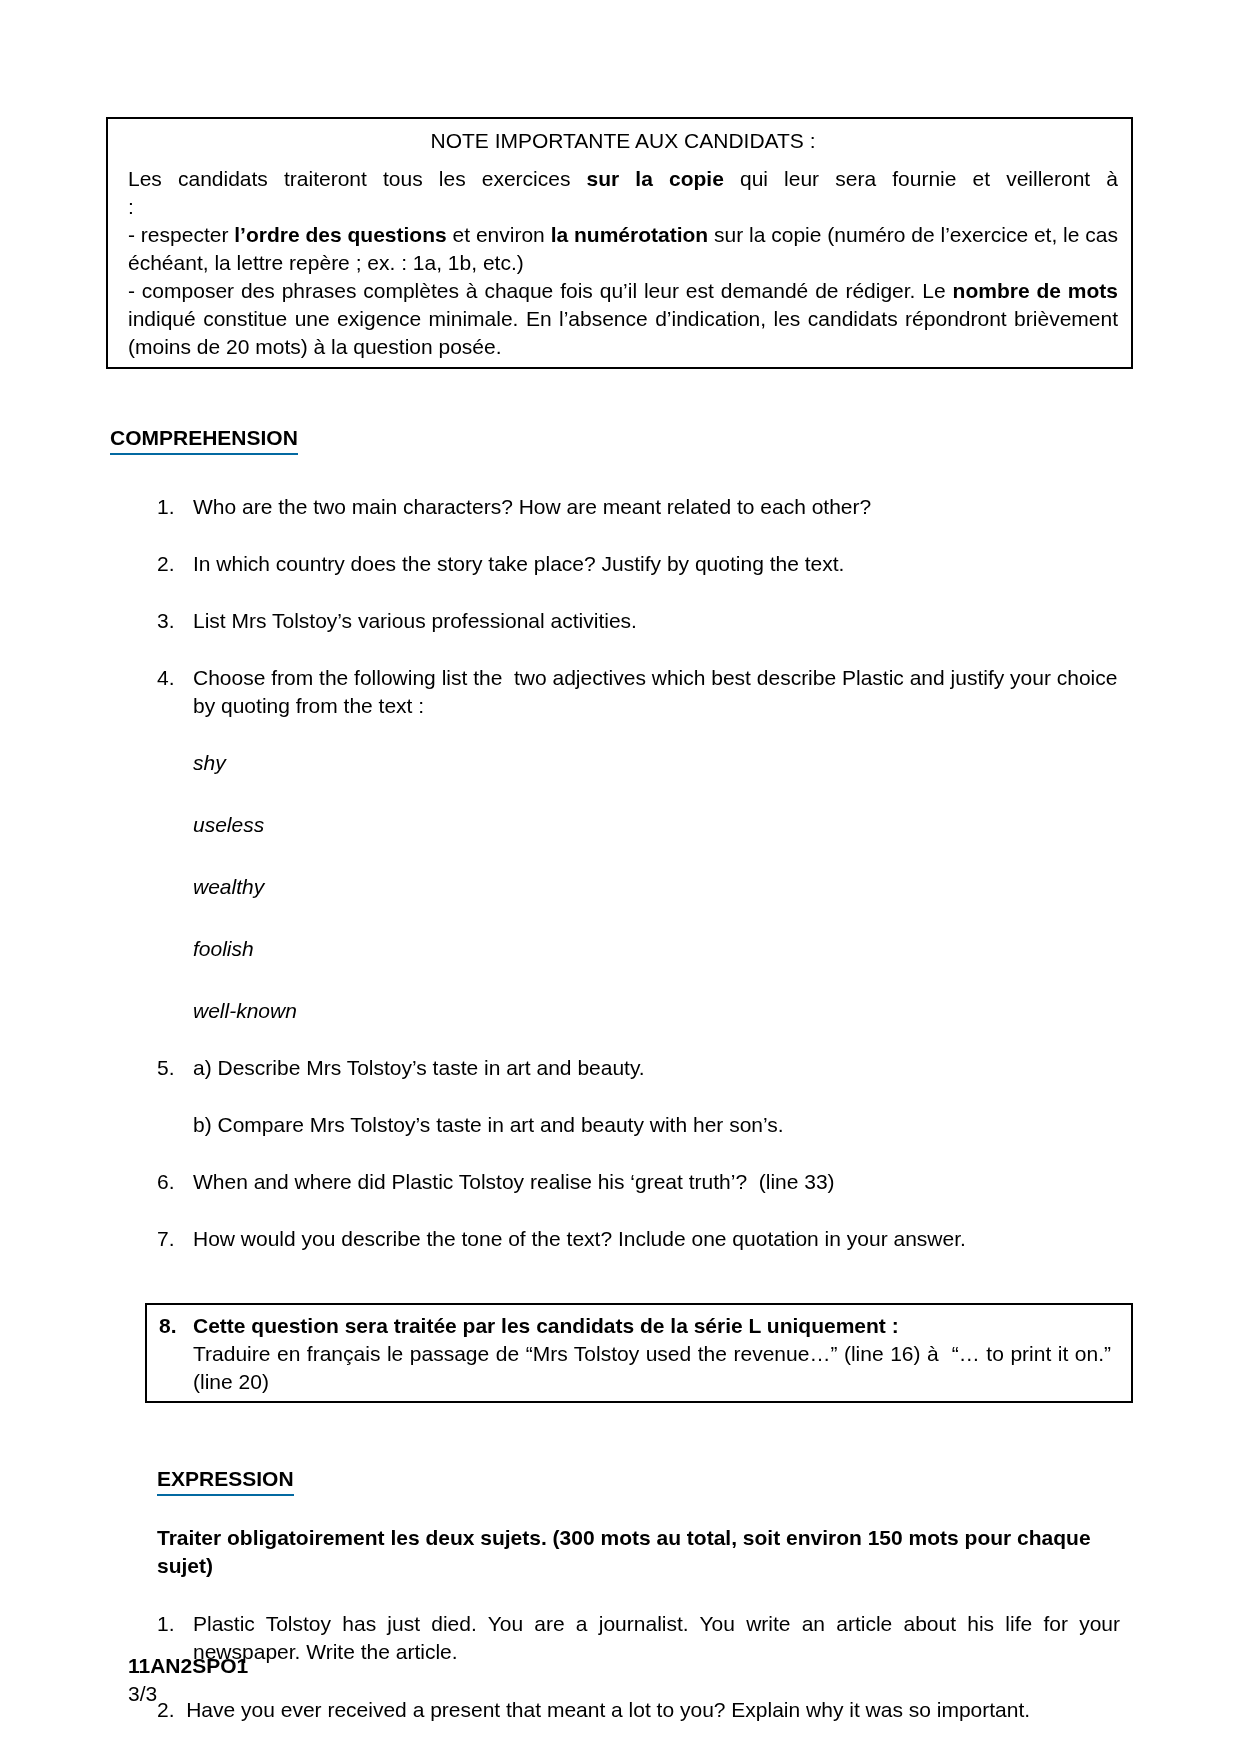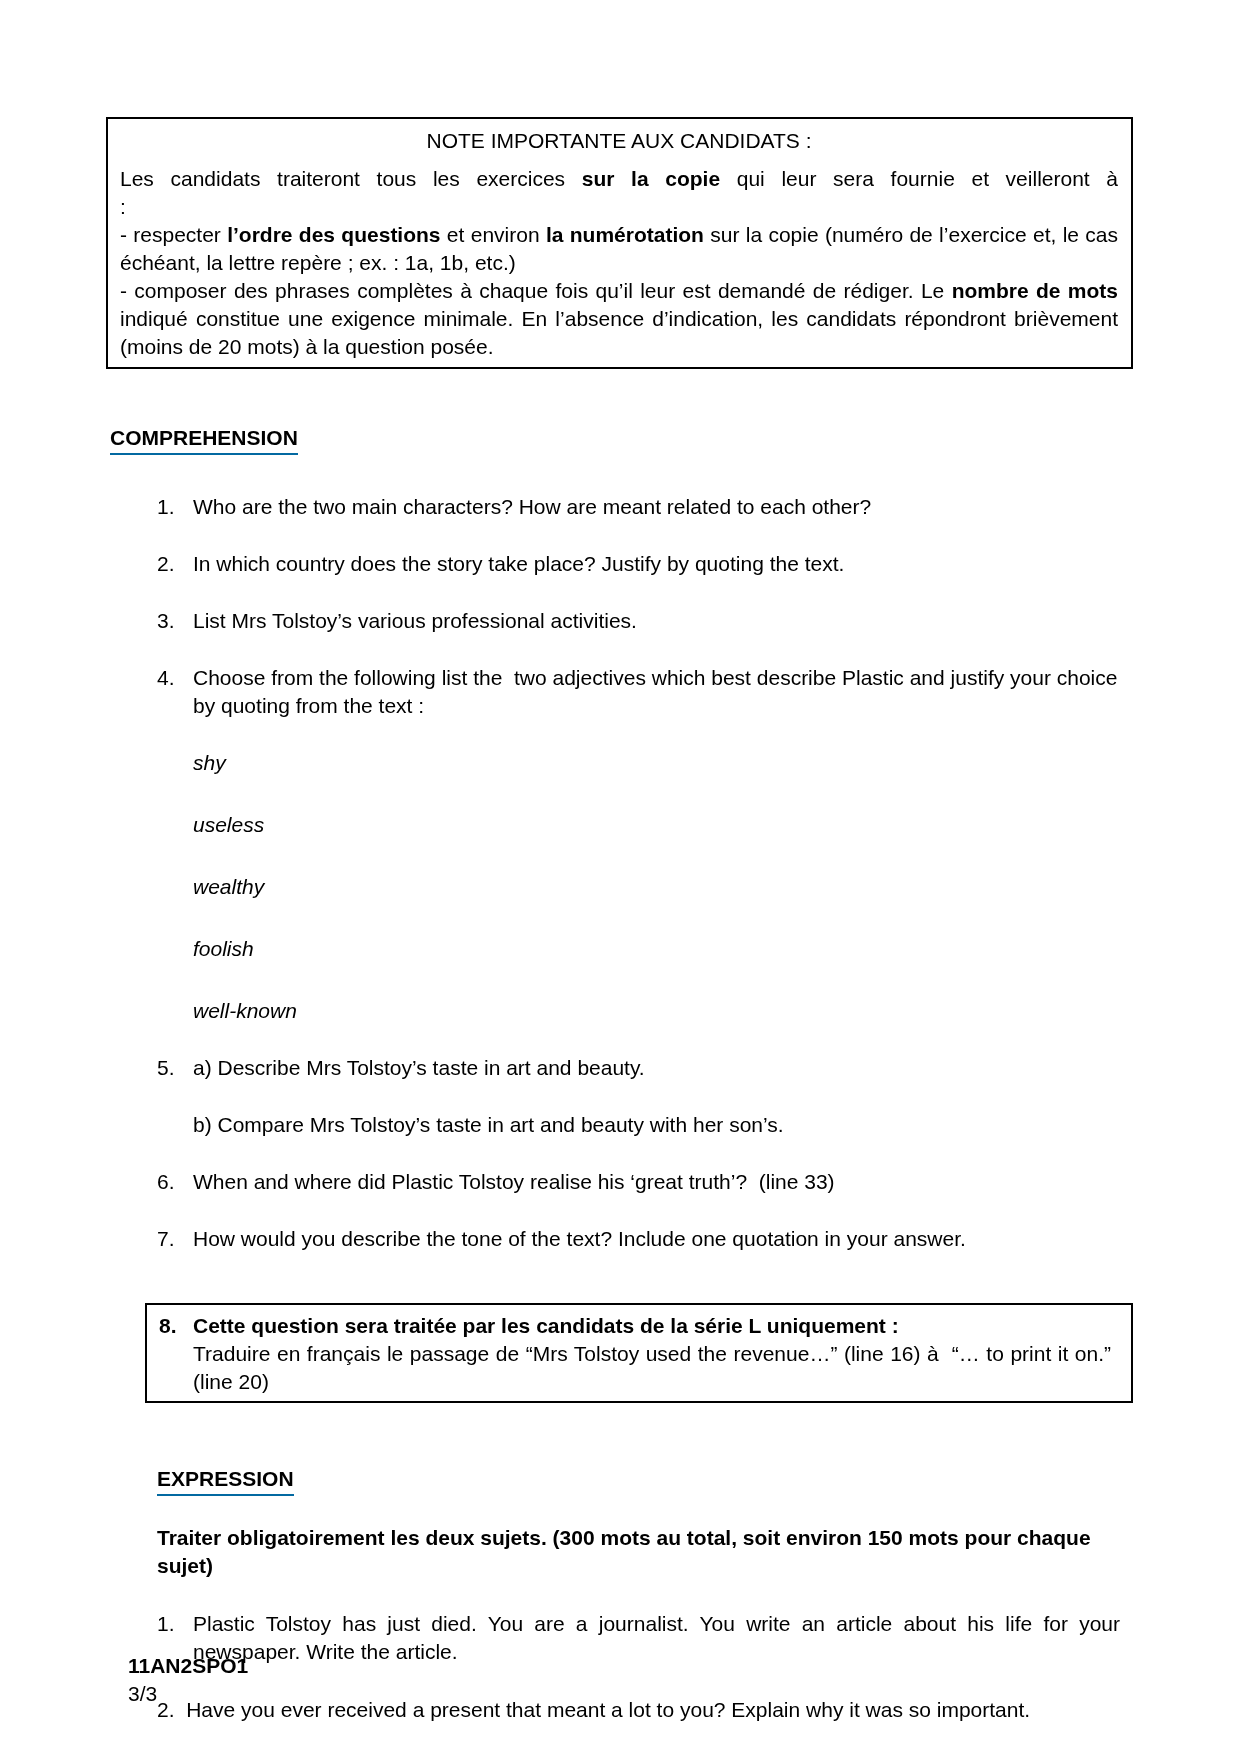--- a/index.html
+++ b/index.html
@@ -13,21 +13,21 @@
     font-size: 21px;
     line-height: 28px;
     overflow: hidden;
   }
   .b { font-weight: bold; }
 
   
   .note-box {
     margin: 117px 107px 0 106px;
     border: 2px solid #000;
-    padding: 8px 13px 6px 12px;
+    padding: 8px 13px 6px 20px;
   }
   .note-title { text-align: center; margin-bottom: 10px; }
   .note-box p { margin: 0; text-align: justify; }
   .stretch { text-align-last: justify; }
 
   
   .heading-row-comp { margin: 55px 0 0 110px; }
   .heading-row-expr { margin: 62px 0 4px 157px; }
   .section-heading {
     display: inline-block;

